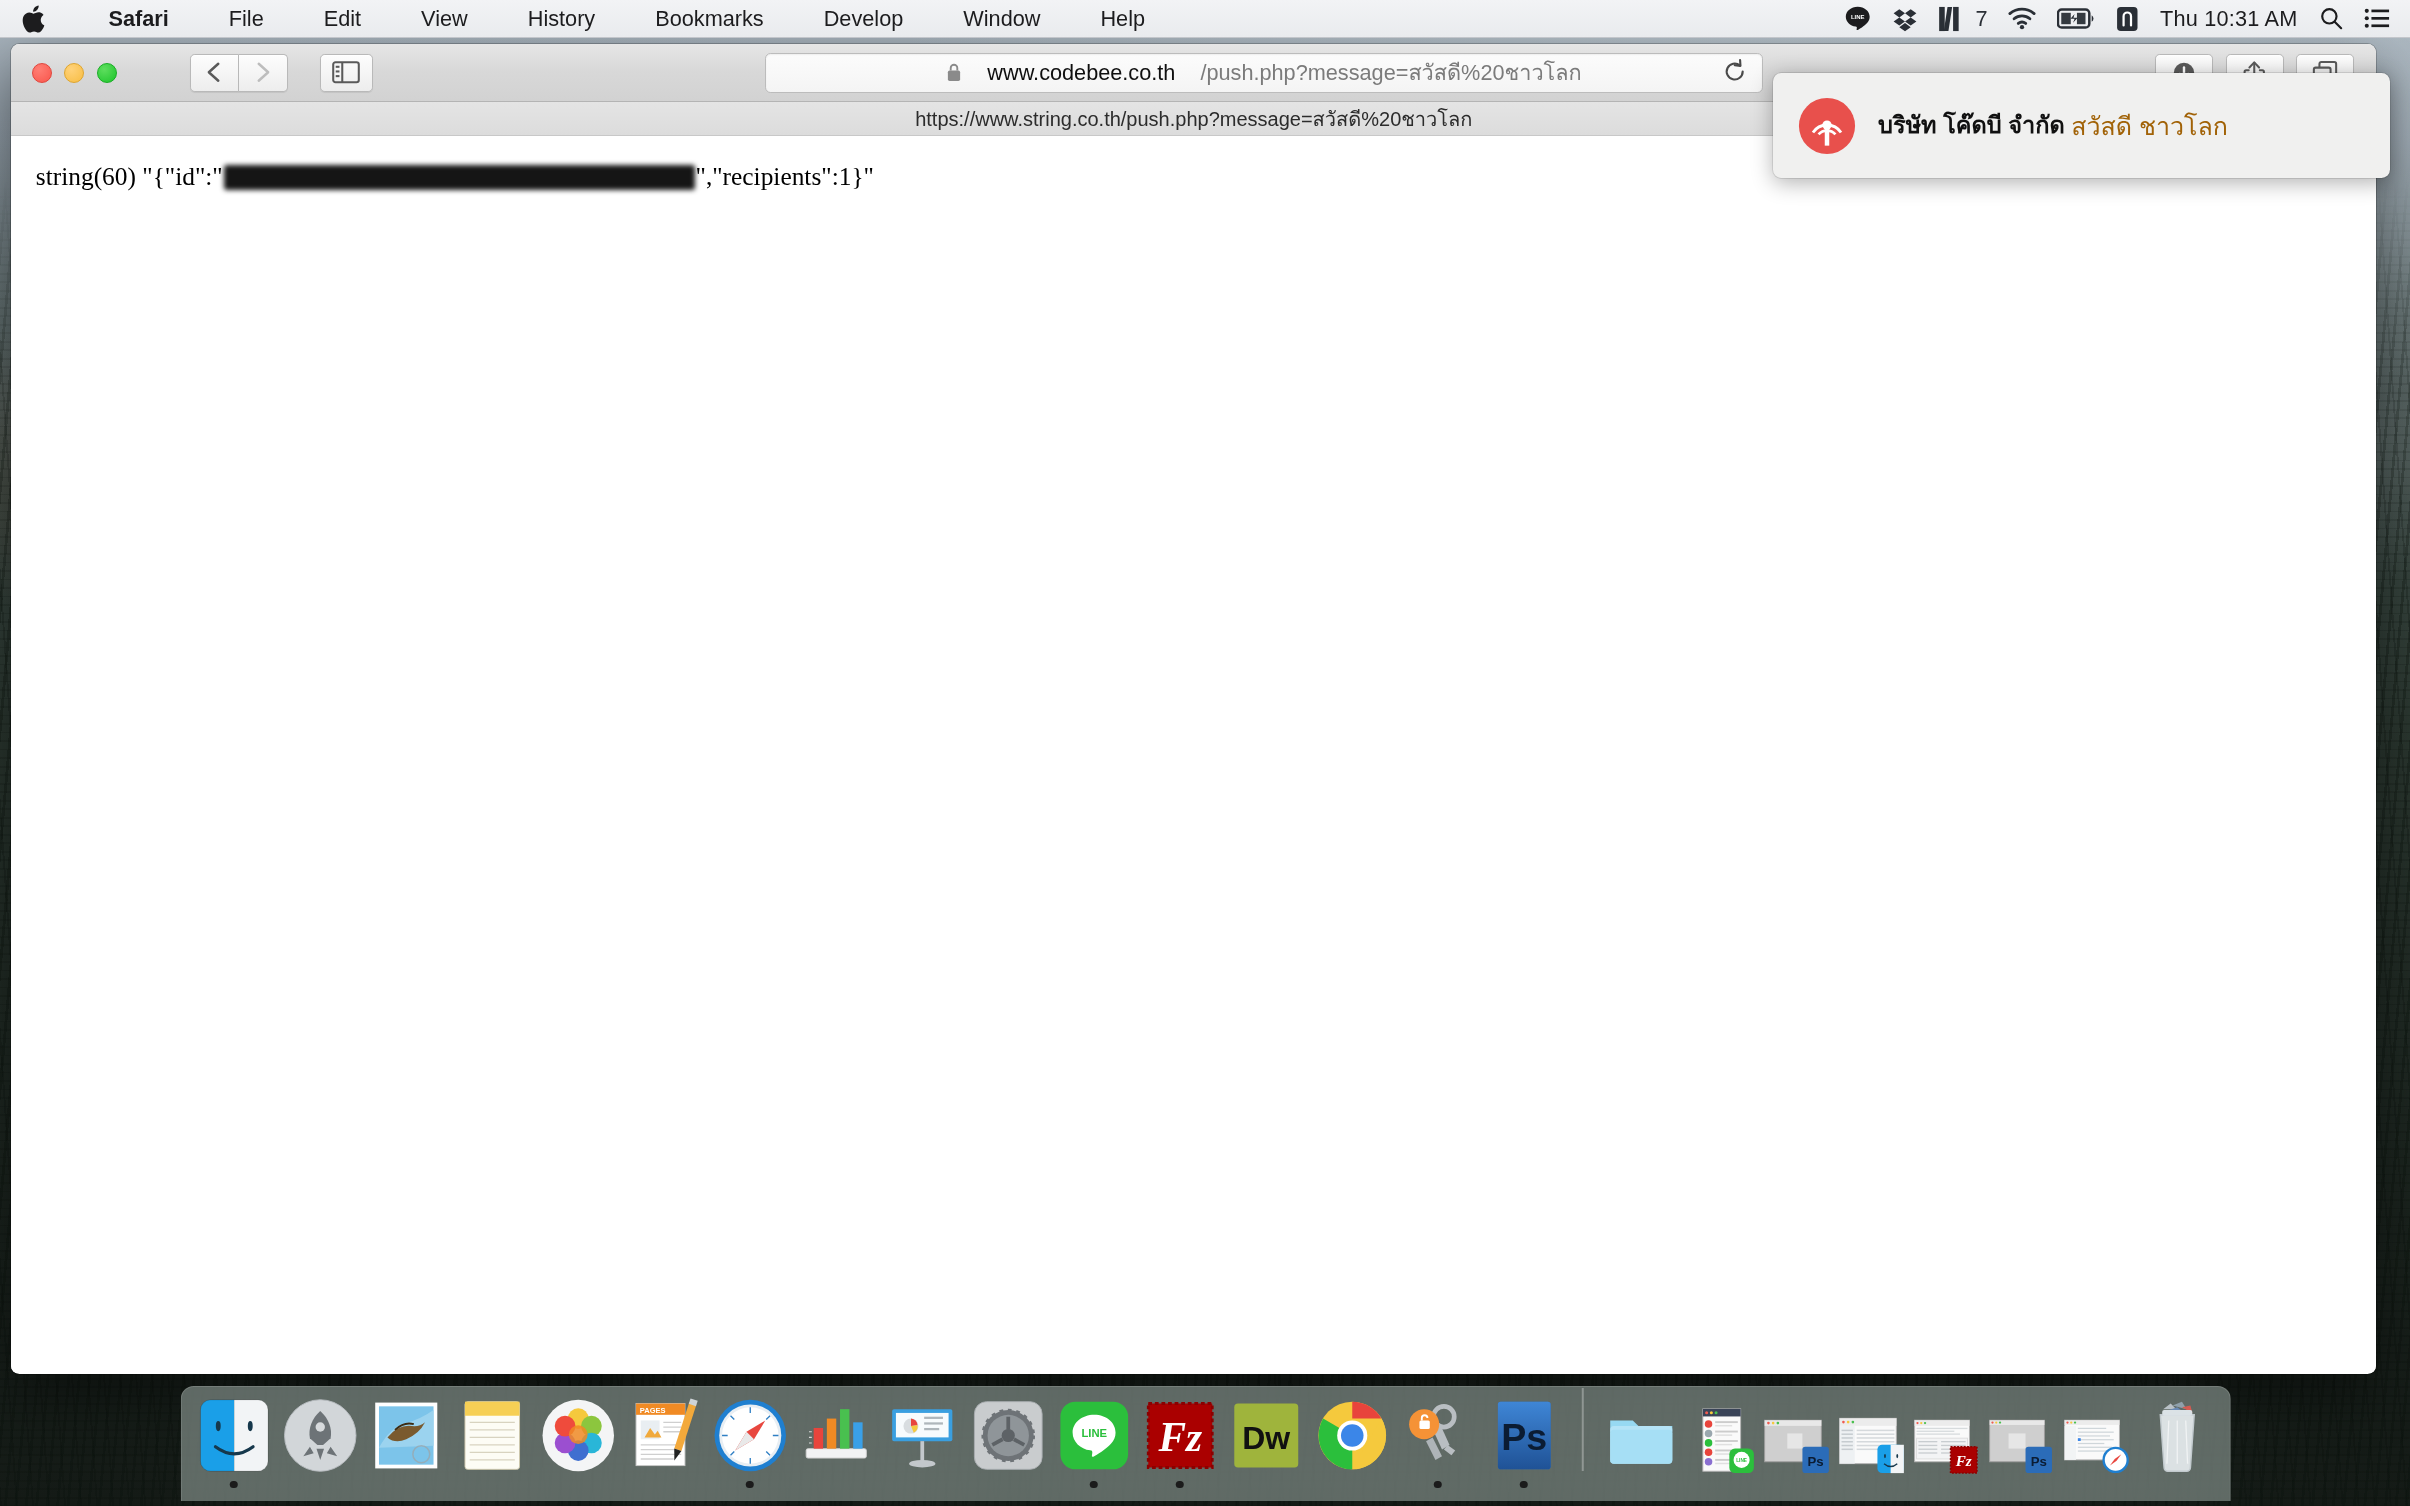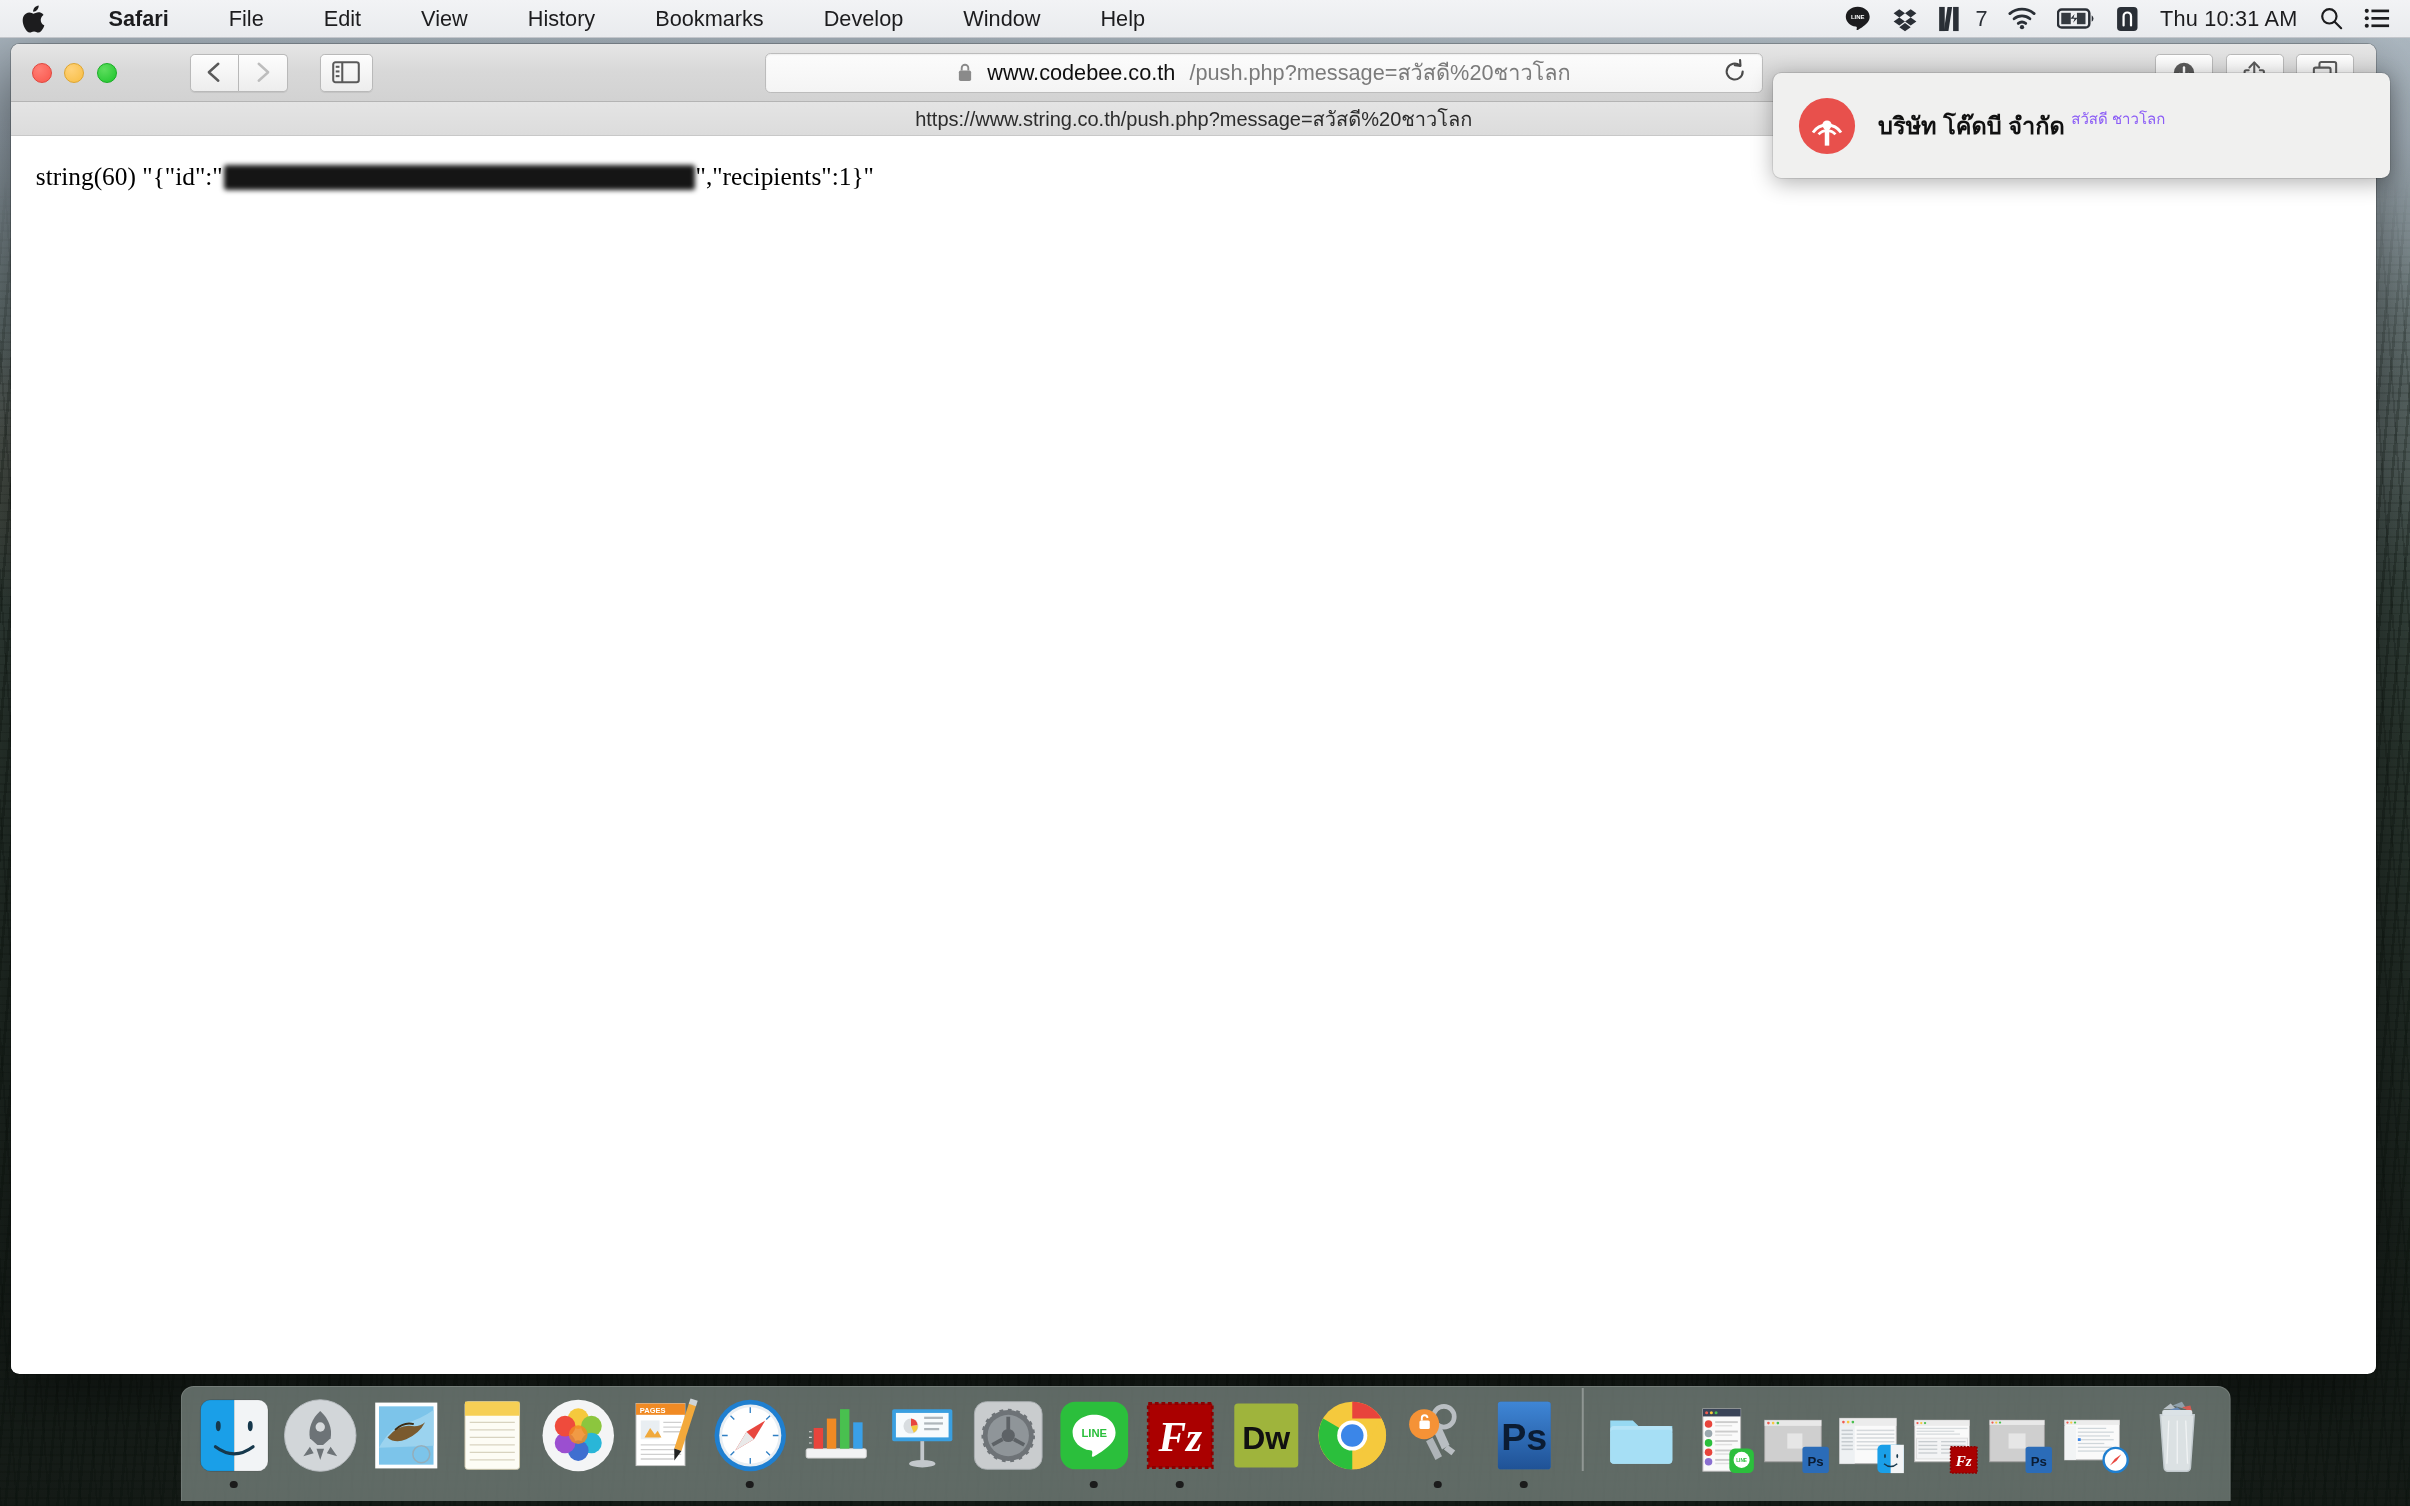--- a/index.html
+++ b/index.html
@@ -90,21 +90,21 @@
   .sidebar-btn { width:53px; margin-left:32px; }
   .addr-wrap { flex:1; display:flex; justify-content:center; padding:0 22.6px; }
   .addr {
     width:998px; height:40px; border-radius:5.6px;
     border:0.9px solid #bcbcbc;
     background:linear-gradient(180deg,#fcfcfc,#f4f4f4);
     box-shadow:0 0.9px 1.9px rgba(0,0,0,0.06) inset;
     display:flex; align-items:center; position:relative;
   }
   .addr-center {
-    flex:1; display:flex; align-items:center; justify-content:center; gap:14px;
+    flex:1; display:flex; align-items:center; justify-content:center; gap:25px;
     font-size:21.7px; color:#0f0f0f; white-space:nowrap;
   }
   .addr-center .dim { color:#7b7b7b; }
   .reload { position:absolute; right:15px; top:50%; transform:translateY(-50%); }
   .right-tools { display:flex; gap:12.2px; padding-right:22.6px; }
   .right-tools .tbtn { width:58px; }
 
   #statusbar {
     height:34px; width:100%;
     background:linear-gradient(180deg,#e4e4e4,#dcdcdc);
@@ -132,21 +132,21 @@
   #notification {
     position:absolute; right:21px; top:73px; width:617px; height:105px;
     background:#f0f0ef;
     border-radius:8.5px;
     box-shadow:0 4.7px 21px rgba(0,0,0,0.30), 0 0 0 0.9px rgba(0,0,0,0.10);
     display:flex; align-items:center; gap:22.6px; padding:0 24.5px;
     z-index:80;
   }
   .notif-text { display:flex; flex-direction:row; gap:6.6px; }
   .notif-title { font-size:23.5px; font-weight:bold; color:#111; }
-  .notif-body  { font-size:15px; color:#8b5cf6; }
+  .notif-body  { font-size:25px; color:#a16207; }
 
   
   #dock {
     position:absolute; left:50%; transform:translateX(-50%);
     bottom:5.6px; height:115px;
     background:rgba(118,129,124,0.78);
     border-radius:13px 13px 0 0;
     border:0.9px solid rgba(255,255,255,0.14);
     border-bottom:none;
     display:flex; align-items:flex-end; gap:7px; padding:7.5px 13px 13px 13px;

